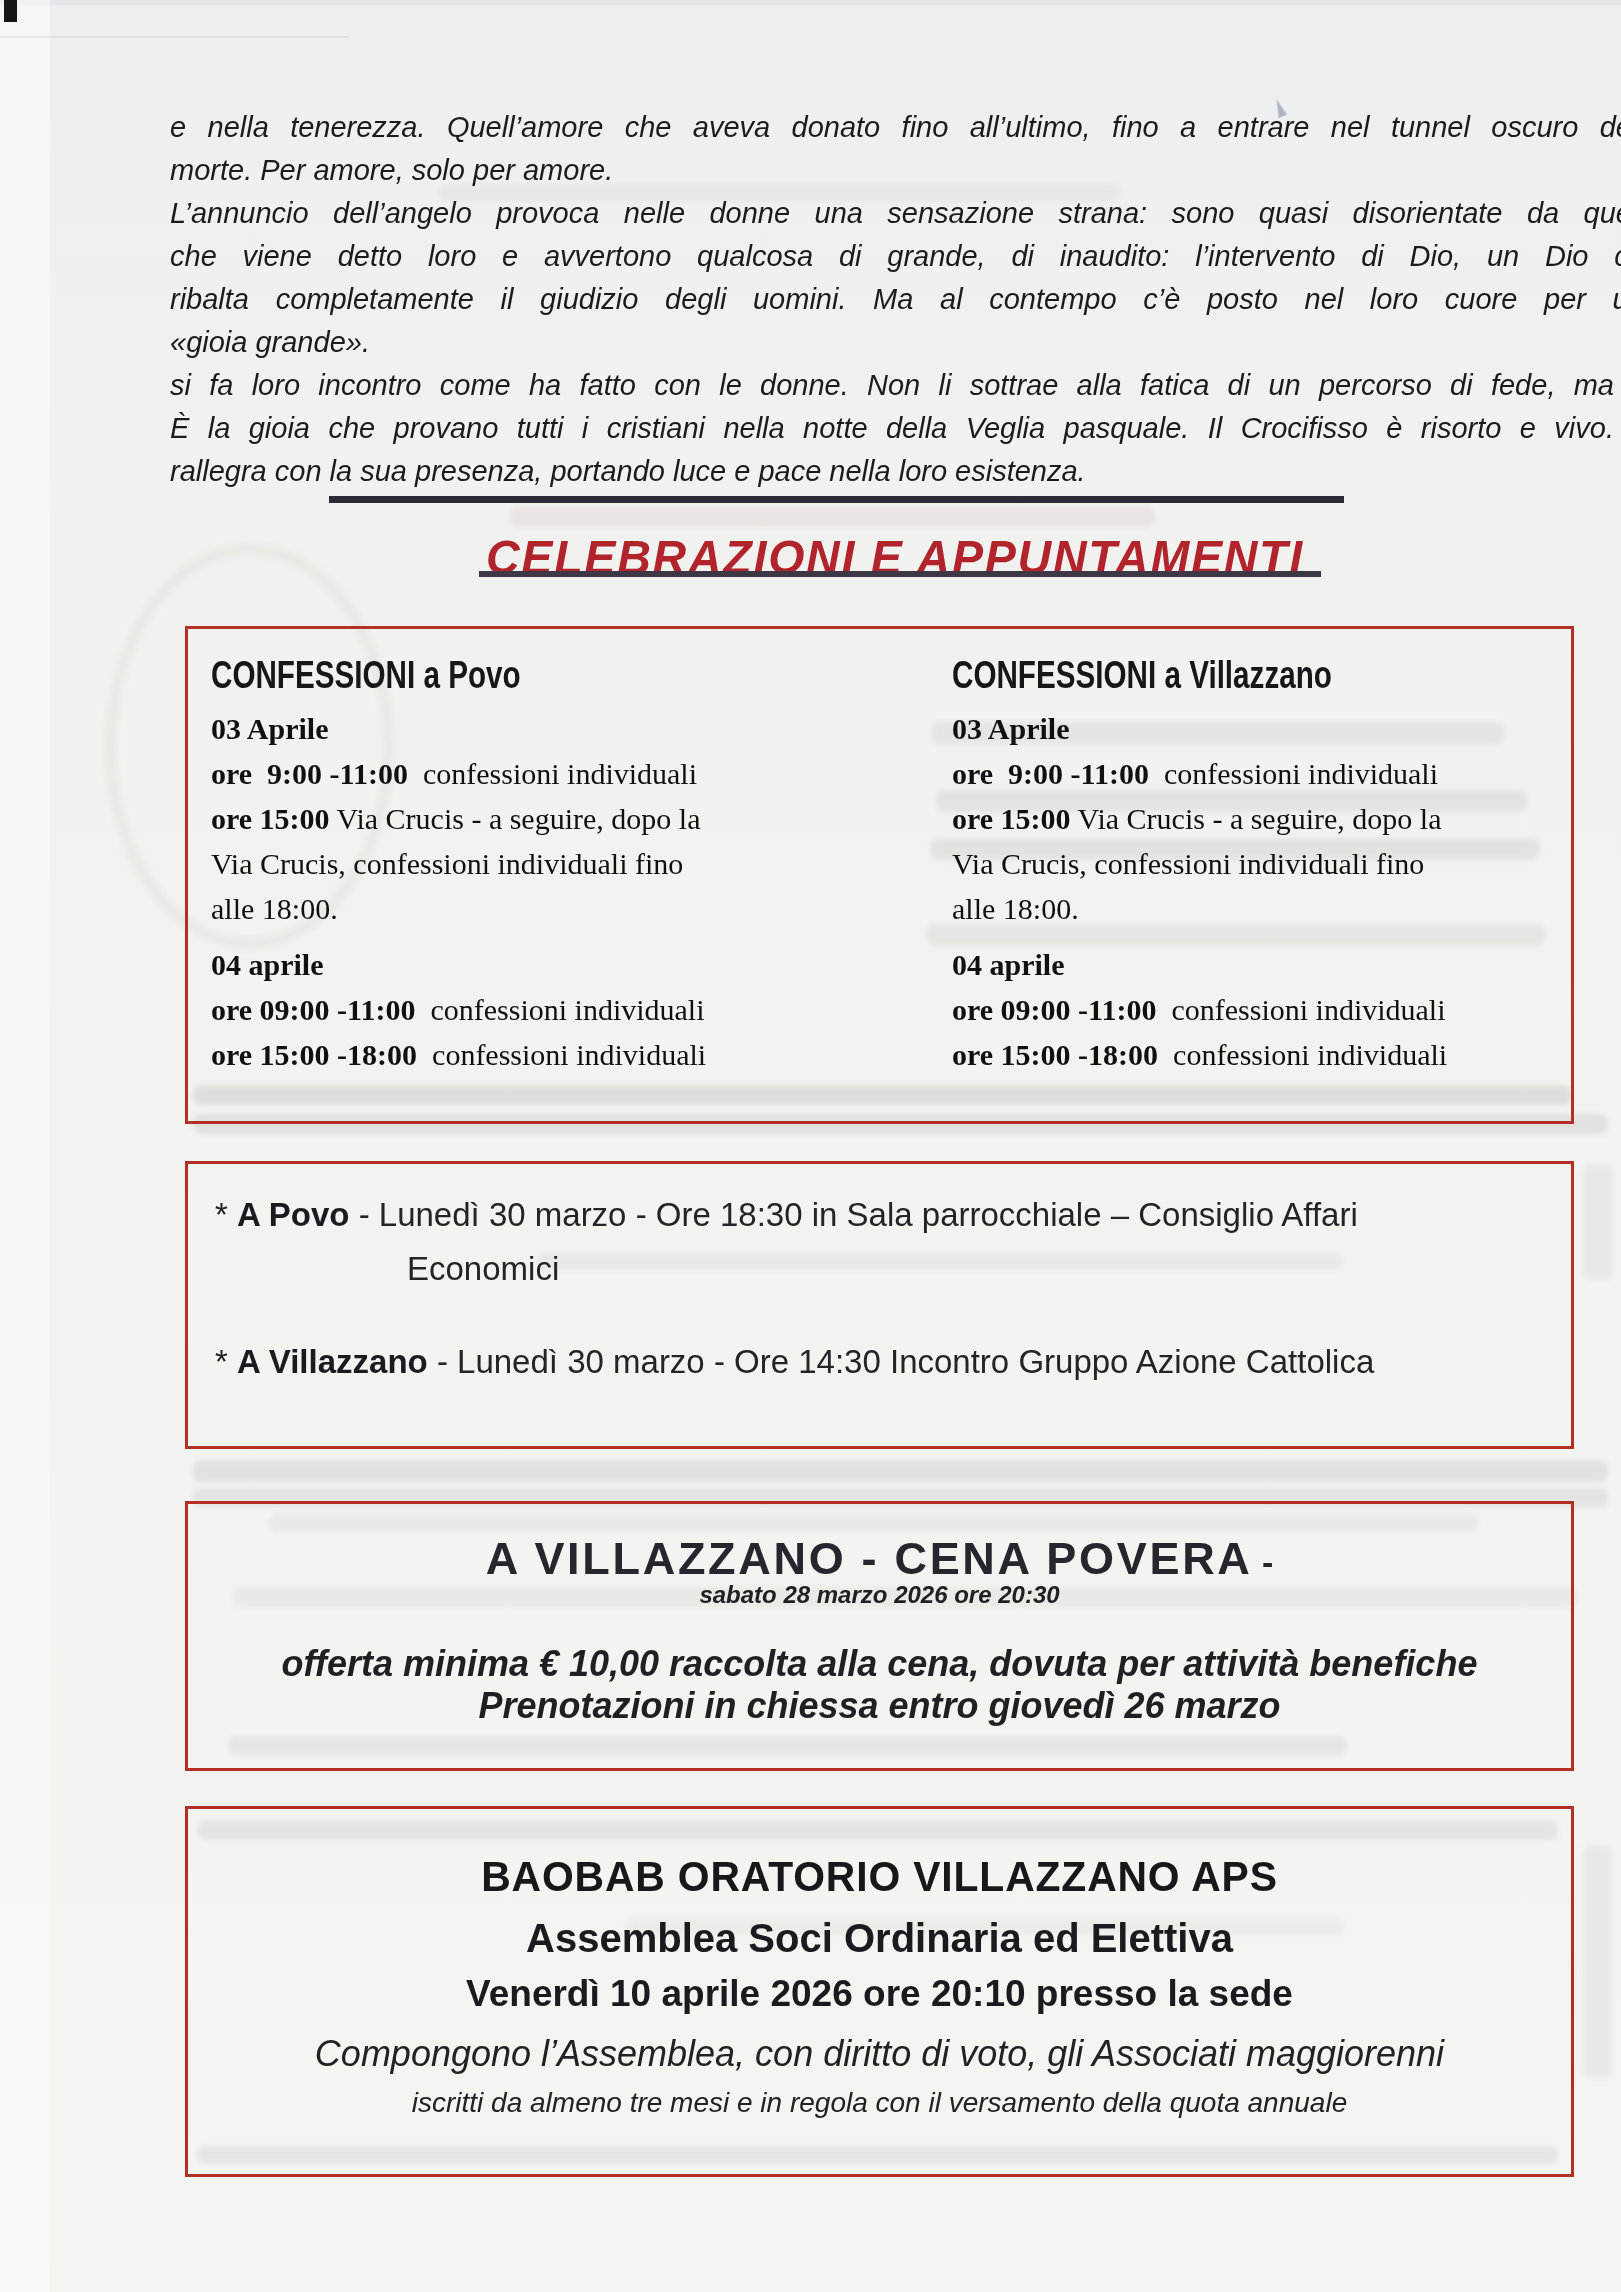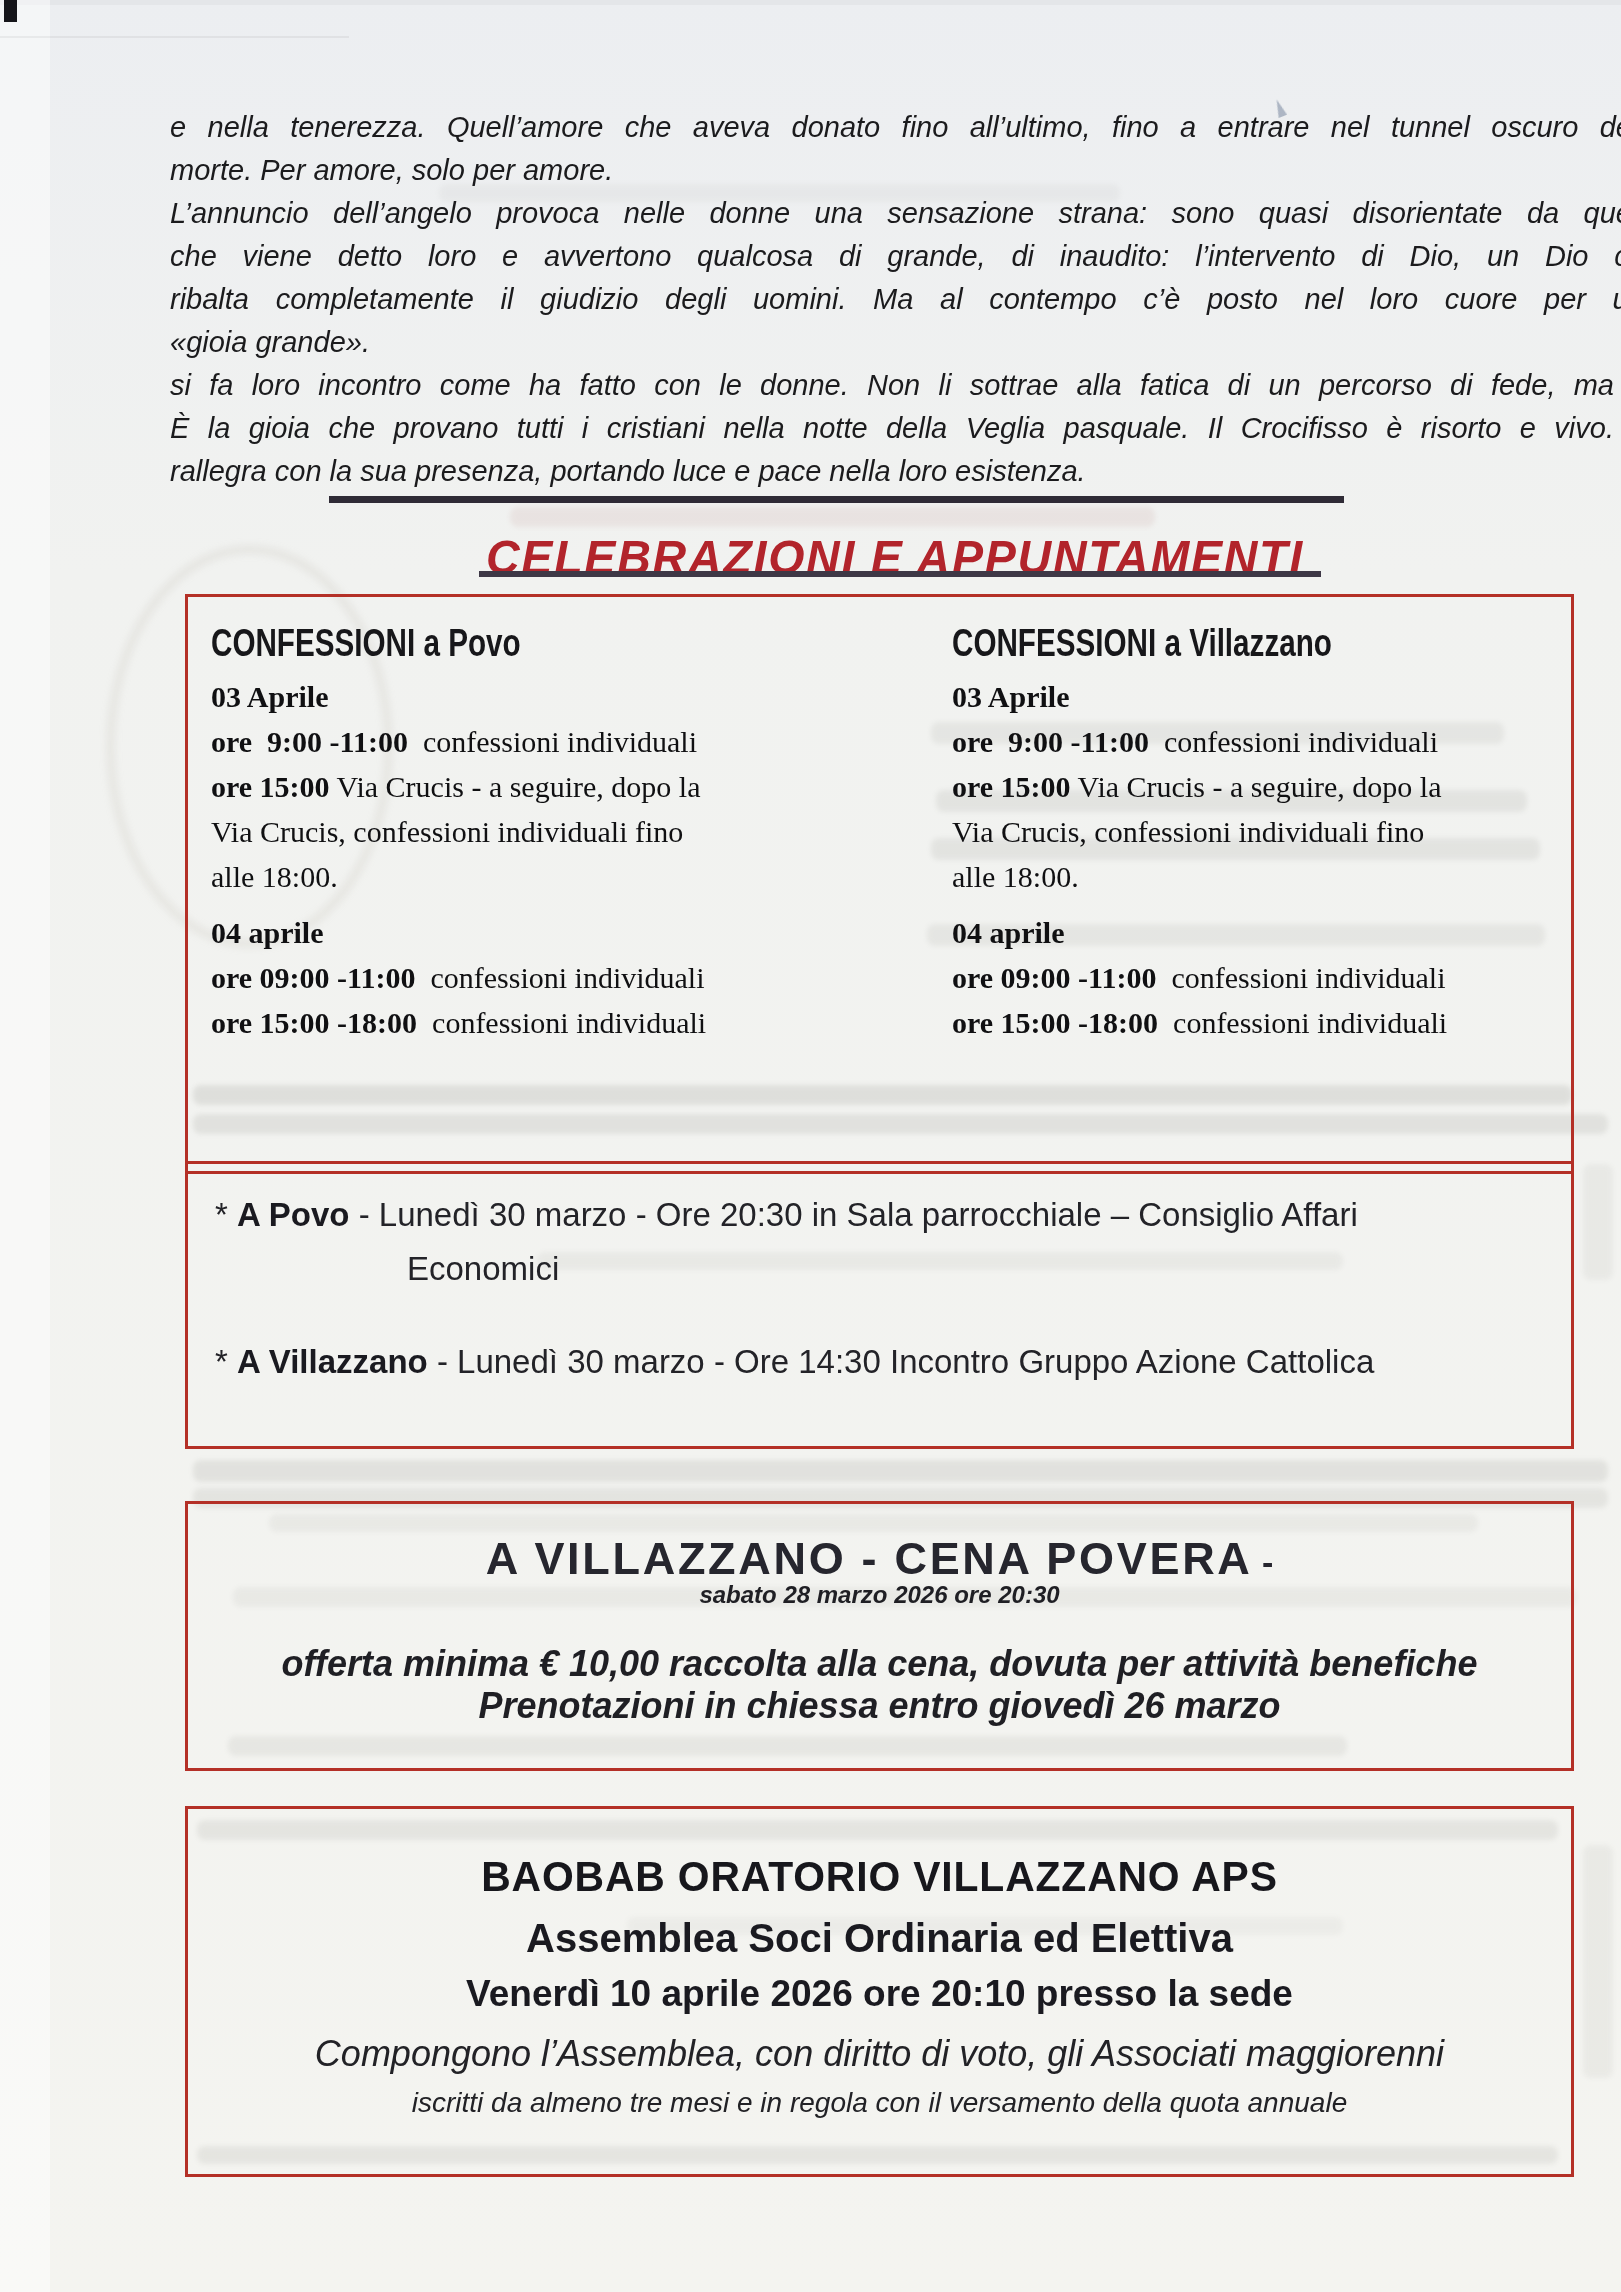--- a/index.html
+++ b/index.html
@@ -28,21 +28,21 @@
   .p-line.just{width:1444px;text-align:justify;text-align-last:justify;}
   .p-line.plain{width:1444px;text-align:left;}
   
   .bar-top{position:absolute;left:329px;top:496px;width:1015px;height:7.2px;background:#2f2b36;}
   .main-title{position:absolute;left:486px;top:530px;white-space:nowrap;
     font-style:italic;font-weight:700;font-size:48px;letter-spacing:1.8px;color:#b2242b;
     transform:scaleX(0.97);transform-origin:left top;}
   .title-underline{position:absolute;left:479px;top:571px;width:842px;height:6.3px;background:#3e3846;}
   
   .rbox{position:absolute;left:185px;width:1389px;border:3.6px solid #b43027;box-sizing:border-box;}
-  .box-confessioni{top:594px;height:580px;padding-left:33px;}
+  .box-confessioni{top:626px;height:498px;padding-left:33px;}
   .box-appuntamenti{top:1161px;height:288px;}
   .box-cena{top:1501px;height:270px;}
   .box-baobab{top:1806px;height:371px;}
   
   .col{position:absolute;top:0;height:100%;}
   .col-left{left:23px;width:708px;}
   .col-right{left:764px;width:618px;}
   .chead{position:absolute;top:25px;left:0;white-space:nowrap;
     font-weight:700;font-size:38px;color:#17171a;letter-spacing:0;
     transform:scaleX(0.78);transform-origin:left center;}
@@ -142,21 +142,21 @@
       <div class="sline"><b></b><span>Via Crucis, confessioni individuali fino</span></div>
       <div class="sline"><b></b><span>alle 18:00.</span></div>
       <div class="sline gapped"><b>04 aprile</b><span></span></div>
       <div class="sline"><b>ore 09:00 -11:00</b><span>  confessioni individuali</span></div>
       <div class="sline"><b>ore 15:00 -18:00</b><span>  confessioni individuali</span></div>
     </div>
   </div>
 </div>
 
 <div class="rbox box-appuntamenti">
-  <div class="appt a1"><span>* </span><b>A Povo</b><span> - Lunedì 30 marzo - Ore 20:30 in Sala parrocchiale – Consiglio Affari</span></div>
+  <div class="appt a1"><span>* </span><b>A Povo</b><span> - Lunedì 30 marzo - Ore 18:30 in Sala parrocchiale – Consiglio Affari</span></div>
   <div class="appt a2"><span>Economici</span></div>
   <div class="appt a3"><span>* </span><b>A Villazzano</b><span> - Lunedì 30 marzo - Ore 14:30 Incontro Gruppo Azione Cattolica</span></div>
 </div>
 
 <div class="rbox box-cena">
   <div class="centered cena-title"><span>A VILLAZZANO - CENA POVERA</span><span class="cena-suffix">  -</span></div>
   <div class="centered cena-date">sabato 28 marzo 2026 ore 20:30</div>
   <div class="centered cena-line1">offerta minima € 10,00 raccolta alla cena, dovuta per attività benefiche</div>
   <div class="centered cena-line2">Prenotazioni in chiessa entro giovedì 26 marzo</div>
 </div>

